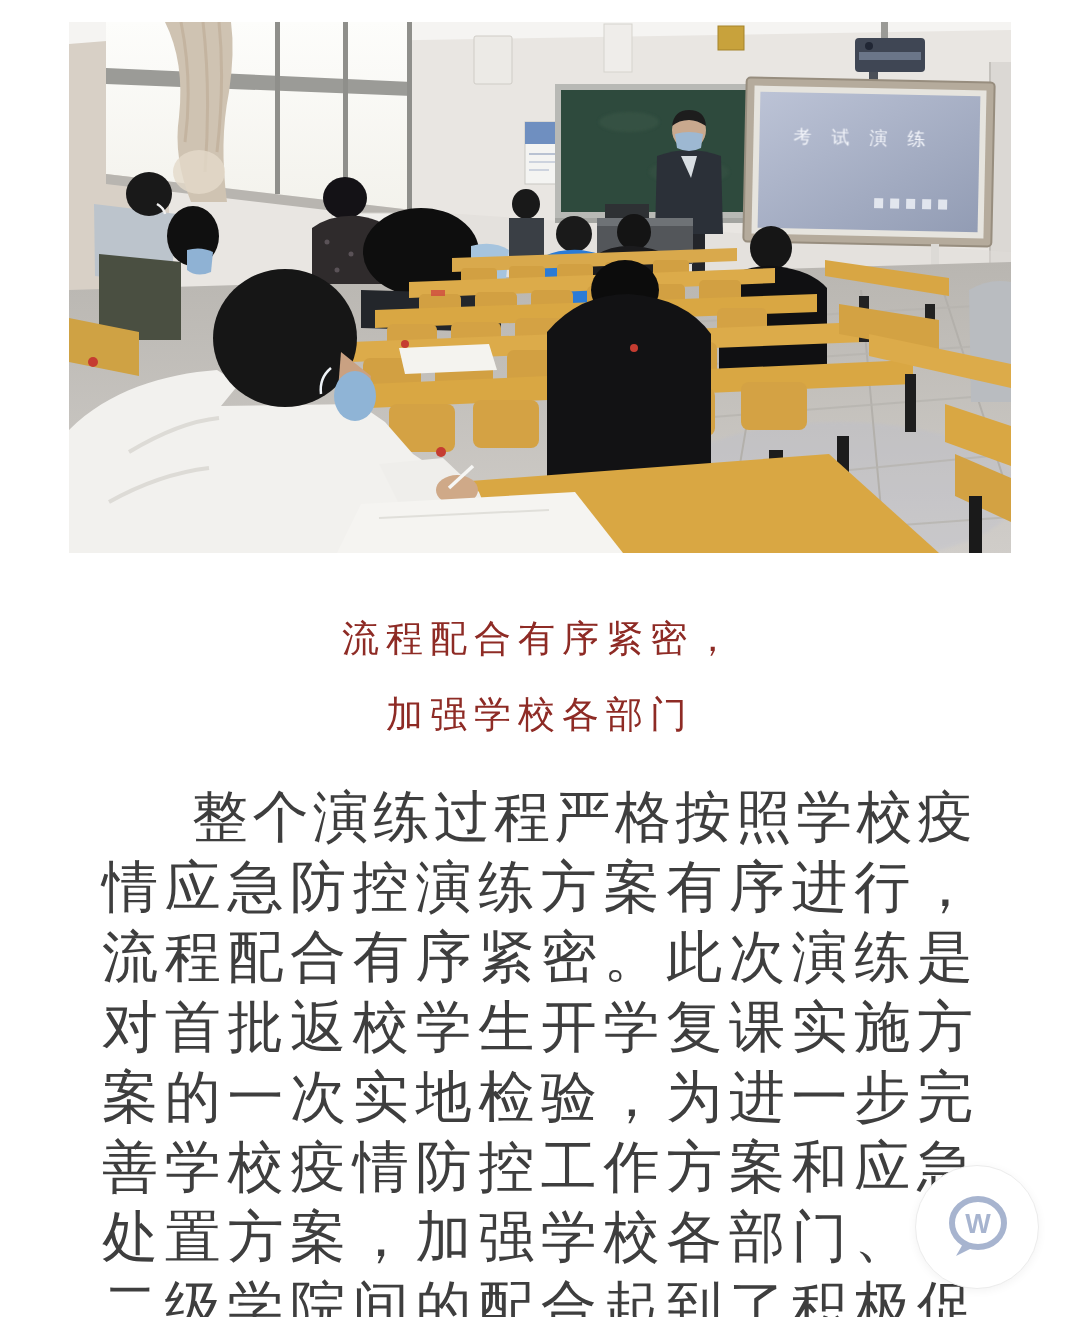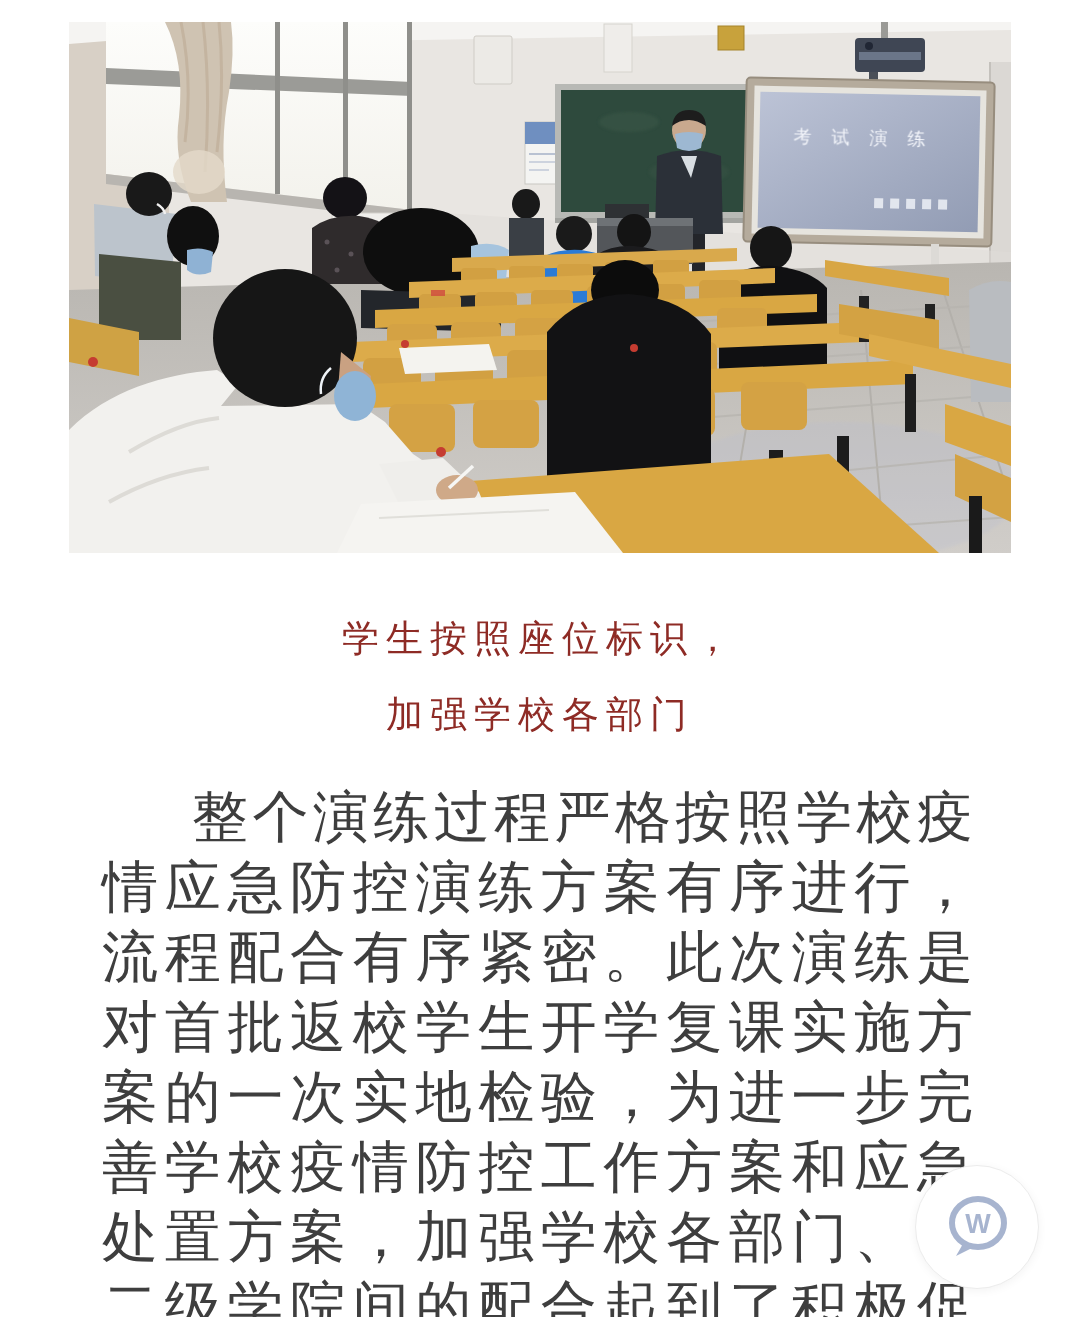--- a/index.html
+++ b/index.html
@@ -294,21 +294,21 @@
     <circle cx="24" cy="340" r="5"></circle>
     <circle cx="336" cy="322" r="4"></circle>
     <circle cx="565" cy="326" r="4"></circle>
     <circle cx="372" cy="430" r="5"></circle>
     <rect x="362" y="268" width="14" height="6" fill="#cf4a3e" opacity=".8"></rect>
   </g>
 </svg>
 </div>
 
 <div class="caption">
-  <div>学生按照座位标识，</div>
+  <div>流程配合有序紧密，</div>
   <div>加强学校各部门</div>
 </div>
 
 <p class="article-text">整个演练过程严格按照学校疫情应急防控演练方案有序进行，流程配合有序紧密。此次演练是对首批返校学生开学复课实施方案的一次实地检验，为进一步完善学校疫情防控工作方案和应急处置方案，加强学校各部门、各二级学院间的配合起到了积极促进作用。</p>
 
 <div class="float-widget">
   <svg width="70" height="70" viewBox="0 0 70 70">
     <ellipse cx="36" cy="31" rx="26" ry="24" fill="none" stroke="#92a2c4" stroke-width="6"></ellipse>
     <path d="M22,50 L14,64 L32,55 Z" fill="#92a2c4"></path>
     <text x="36" y="41" text-anchor="middle" font-size="27" font-weight="bold" fill="#92a2c4" font-family="Liberation Sans, sans-serif">W</text>

